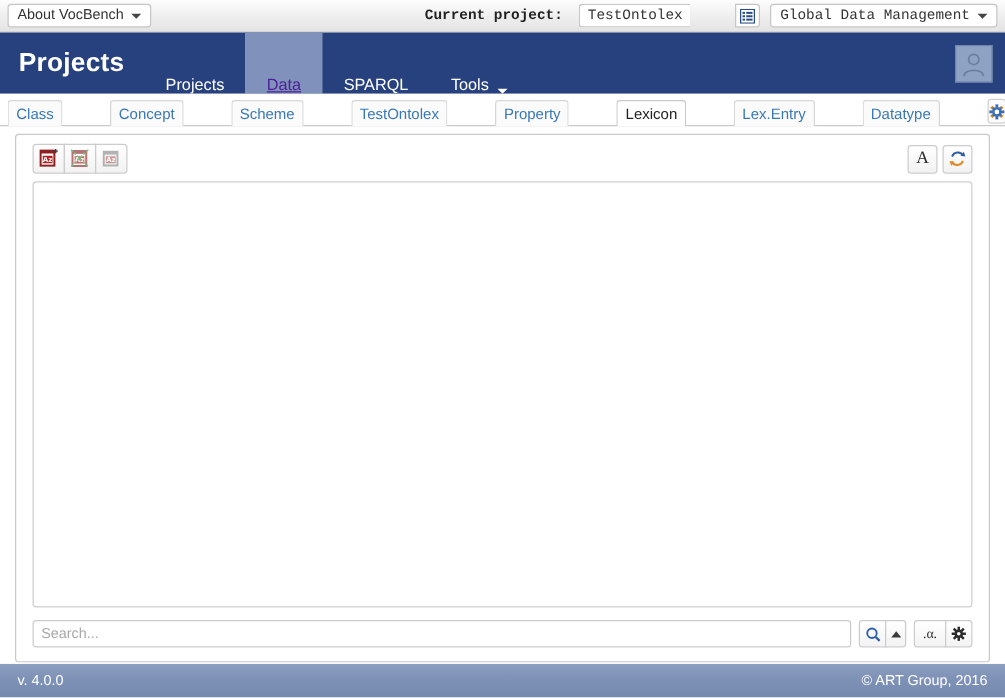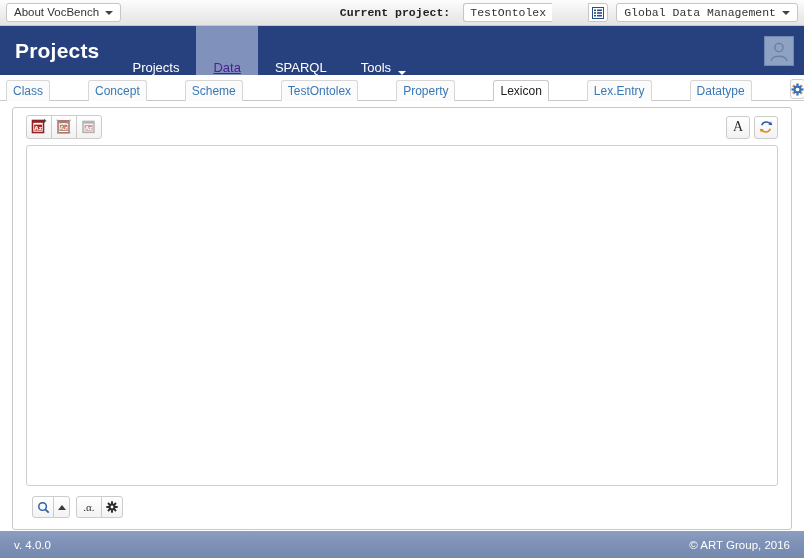--- a/index.html
+++ b/index.html
@@ -447,20 +447,21 @@
             <path d="M2.7 10.8 A5.6 5.6 0 0 0 12.9 10.0" fill="none" stroke="#e08a22" stroke-width="1.9"></path>
             <polygon points="2.2,14.4 0.8,10.0 5.3,10.7" fill="#e08a22"></polygon>
           </svg>
         </div>
       </div>
     </div>
 
     <div class="tree-area"></div>
 
     <div class="search-row">
+      <input class="search-input" type="text" placeholder="Search..." value="" style="">
       <div class="search-btns">
         <div class="sb w1">
           <svg width="13" height="13" viewBox="0 0 14 14" aria-hidden="true">
             <circle cx="6" cy="6" r="4.1" fill="none" stroke="#2f5fa8" stroke-width="1.6"></circle>
             <line x1="9.2" y1="9.2" x2="12.6" y2="12.6" stroke="#2f5fa8" stroke-width="1.9"></line>
           </svg>
         </div>
         <div class="sb w2">
           <span class="tri-up"></span>
         </div>

